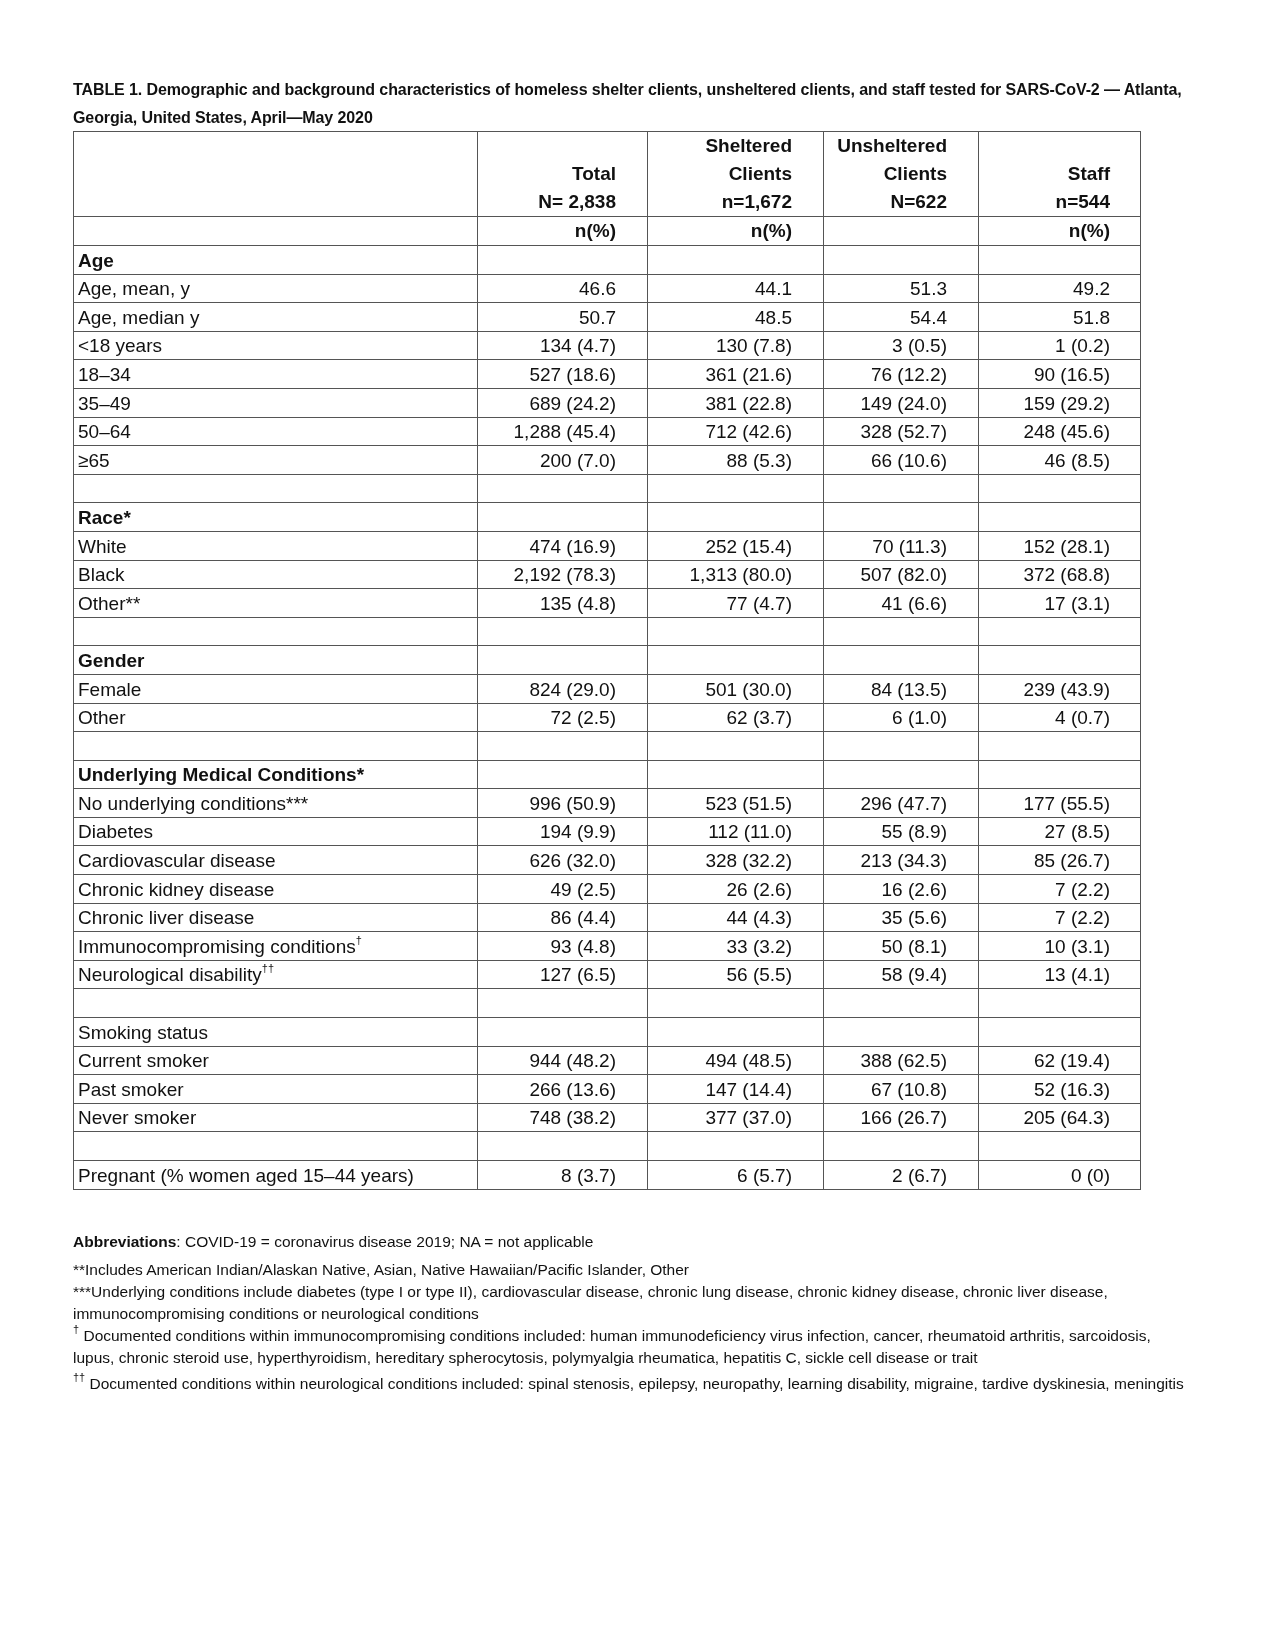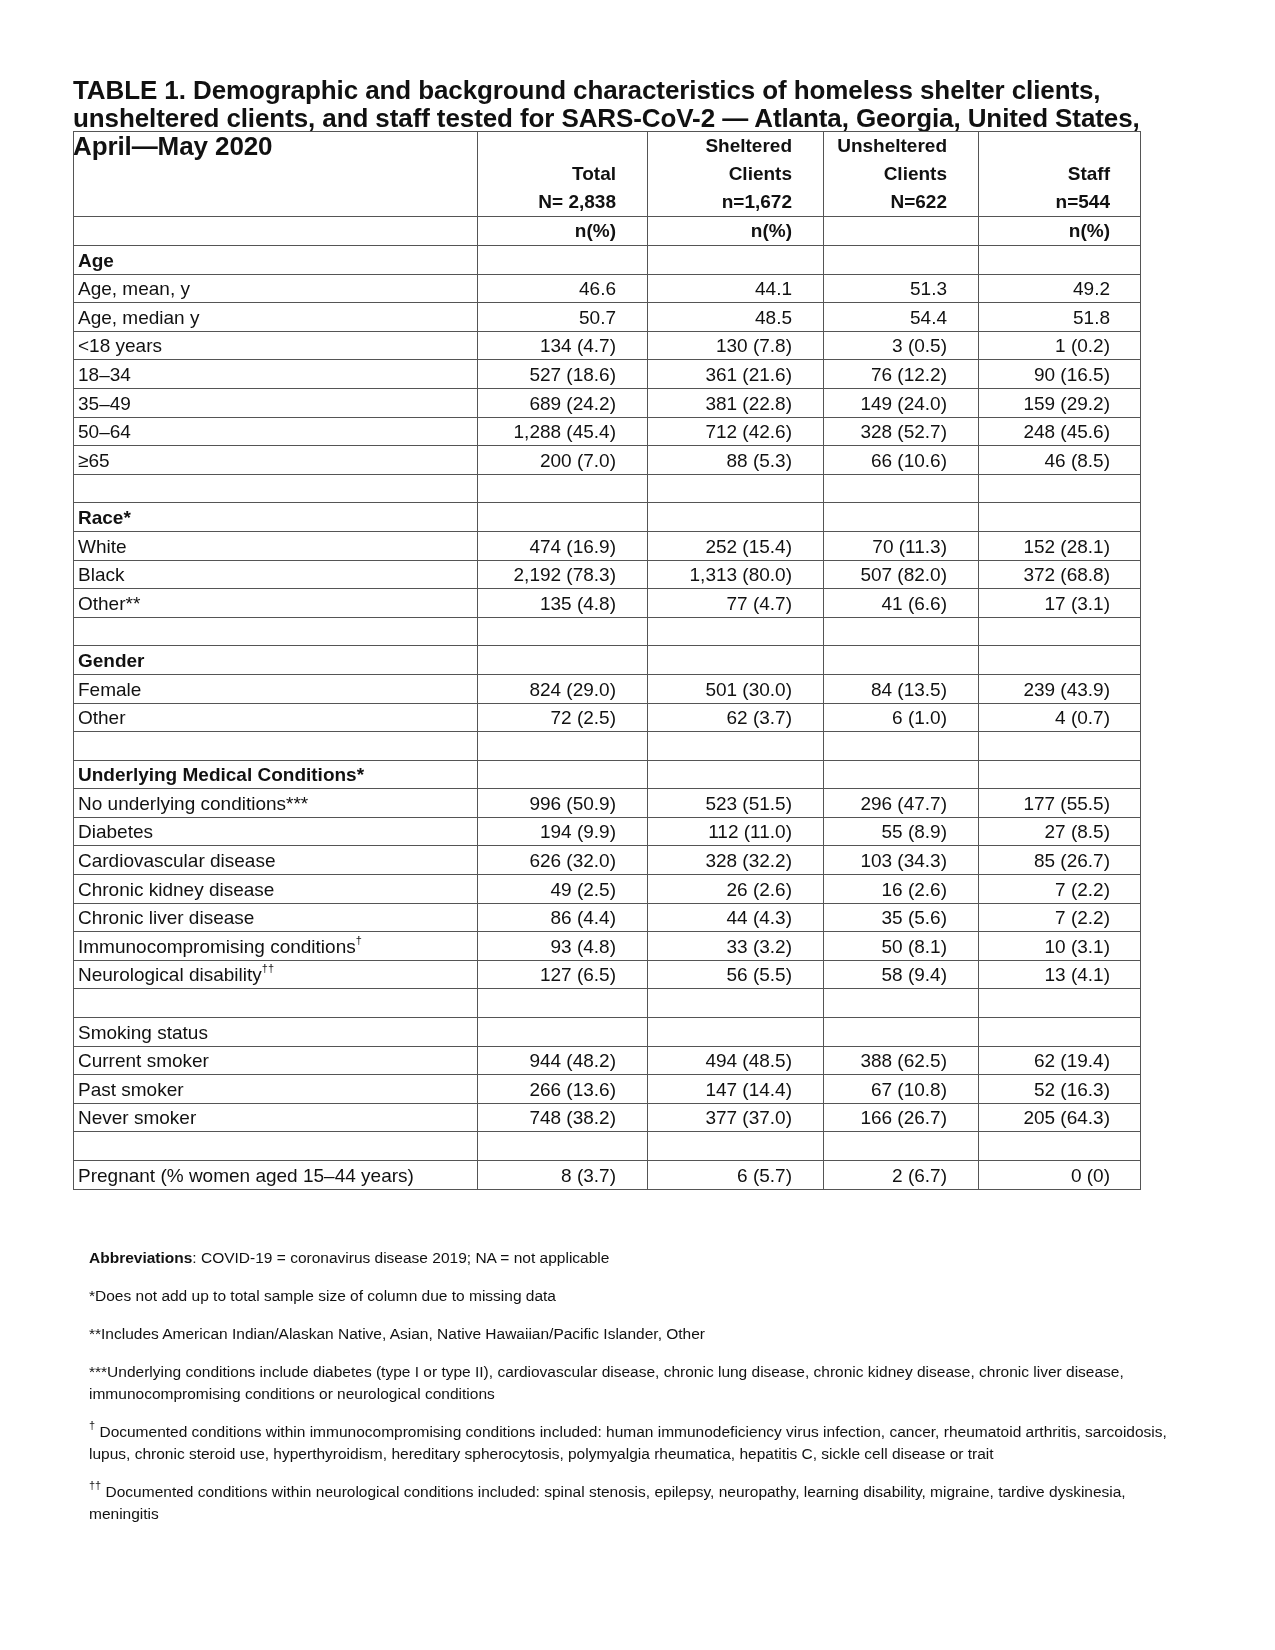--- a/index.html
+++ b/index.html
@@ -2,21 +2,21 @@
 <html><head>
   <meta charset="utf-8">
   <style>
     html, body { margin: 0; padding: 0; background: #ffffff; }
     body {
       width: 1275px; height: 1650px; position: relative; overflow: hidden;
       font-family: "Liberation Sans", "DejaVu Sans", sans-serif; color: #111;
     }
     .title {
       position: absolute; left: 73px; top: 76px; width: 1120px;
-      font-weight: bold; font-size: 26px; line-height: 28px; letter-spacing: -0.1px;
+      font-weight: bold; font-size: 16px; line-height: 28px; letter-spacing: -0.1px;
     }
     table.t1 {
       position: absolute; left: 73px; top: 131px;
       border-collapse: collapse; table-layout: fixed;
       font-size: 19px;
     }
     table.t1 td {
       border: 1.5px solid #555; padding: 0 8px 0 4px; height: 27.6px; line-height: 26px;
       white-space: nowrap; overflow: hidden; vertical-align: bottom;
     }
@@ -24,21 +24,21 @@
     table.t1 td.num.staff { padding-right: 30px; }
     table.t1 tr.hdr td { font-weight: bold; text-align: right; vertical-align: bottom; line-height: 28px; }
     table.t1 tr.hdr td.lbl { text-align: left; }
     .hdr-stack span { display: block; }
     td.sec { font-weight: bold; }
     sup { font-size: 11px; line-height: 0; position: relative; top: -2px; }
     .notes {
       position: absolute; left: 73px; top: 1231px; width: 1120px;
       font-size: 15.5px; line-height: 22px;
     }
-    .notes p { margin: 16px; }
+    .notes p { margin: 0; }
     .notes p.abbr { margin-bottom: 6px; }
     .notes p.gap { margin-top: 4px; }
     .notes b { font-weight: bold; }
   </style>
 </head>
 <body>
 
 <div class="title">TABLE 1. Demographic and background characteristics of homeless shelter clients, unsheltered clients, and staff tested for SARS-CoV-2 — Atlanta, Georgia, United States, April—May 2020</div>
 
 <table class="t1">
@@ -232,21 +232,21 @@
         <td><span>Diabetes</span></td>
         <td class="num">194 (9.9)</td>
         <td class="num">112 (11.0)</td>
         <td class="num">55 (8.9)</td>
         <td class="num staff">27 (8.5)</td>
       </tr>
       <tr>
         <td><span>Cardiovascular disease</span></td>
         <td class="num">626 (32.0)</td>
         <td class="num">328 (32.2)</td>
-        <td class="num">103 (34.3)</td>
+        <td class="num">213 (34.3)</td>
         <td class="num staff">85 (26.7)</td>
       </tr>
       <tr>
         <td><span>Chronic kidney disease</span></td>
         <td class="num">49 (2.5)</td>
         <td class="num">26 (2.6)</td>
         <td class="num">16 (2.6)</td>
         <td class="num staff">7 (2.2)</td>
       </tr>
       <tr>
@@ -317,18 +317,17 @@
         <td class="num">8 (3.7)</td>
         <td class="num">6 (5.7)</td>
         <td class="num">2 (6.7)</td>
         <td class="num staff">0 (0)</td>
       </tr>
     </tbody>
 </table>
 
 <div class="notes">
   <p class="abbr"><b>Abbreviations</b><span>: COVID-19 = coronavirus disease 2019; NA = not applicable</span></p>
-  <p>*Does not add up to total sample size of column due to missing data</p>
   <p>**Includes American Indian/Alaskan Native, Asian, Native Hawaiian/Pacific Islander, Other</p>
   <p>***Underlying conditions include diabetes (type I or type II), cardiovascular disease, chronic lung disease, chronic kidney disease, chronic liver disease, immunocompromising conditions or neurological conditions</p>
   <p><sup>†</sup><span> Documented conditions within immunocompromising conditions included: human immunodeficiency virus infection, cancer, rheumatoid arthritis, sarcoidosis, lupus, chronic steroid use, hyperthyroidism, hereditary spherocytosis, polymyalgia rheumatica, hepatitis C, sickle cell disease or trait</span></p>
   <p class="gap"><sup>††</sup><span> Documented conditions within neurological conditions included:  spinal stenosis, epilepsy, neuropathy, learning disability, migraine, tardive dyskinesia, meningitis</span></p>
 </div>
 
 </body></html>

